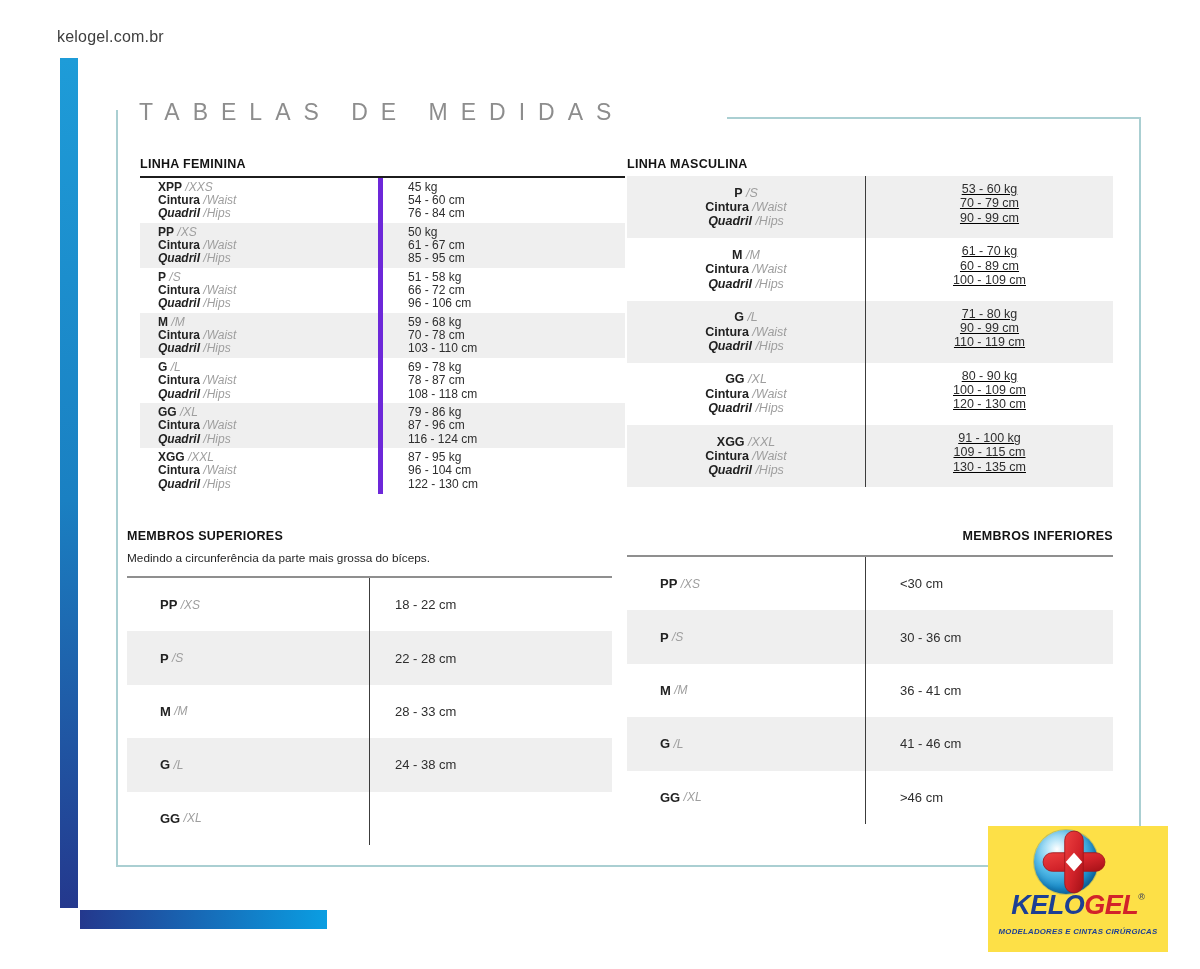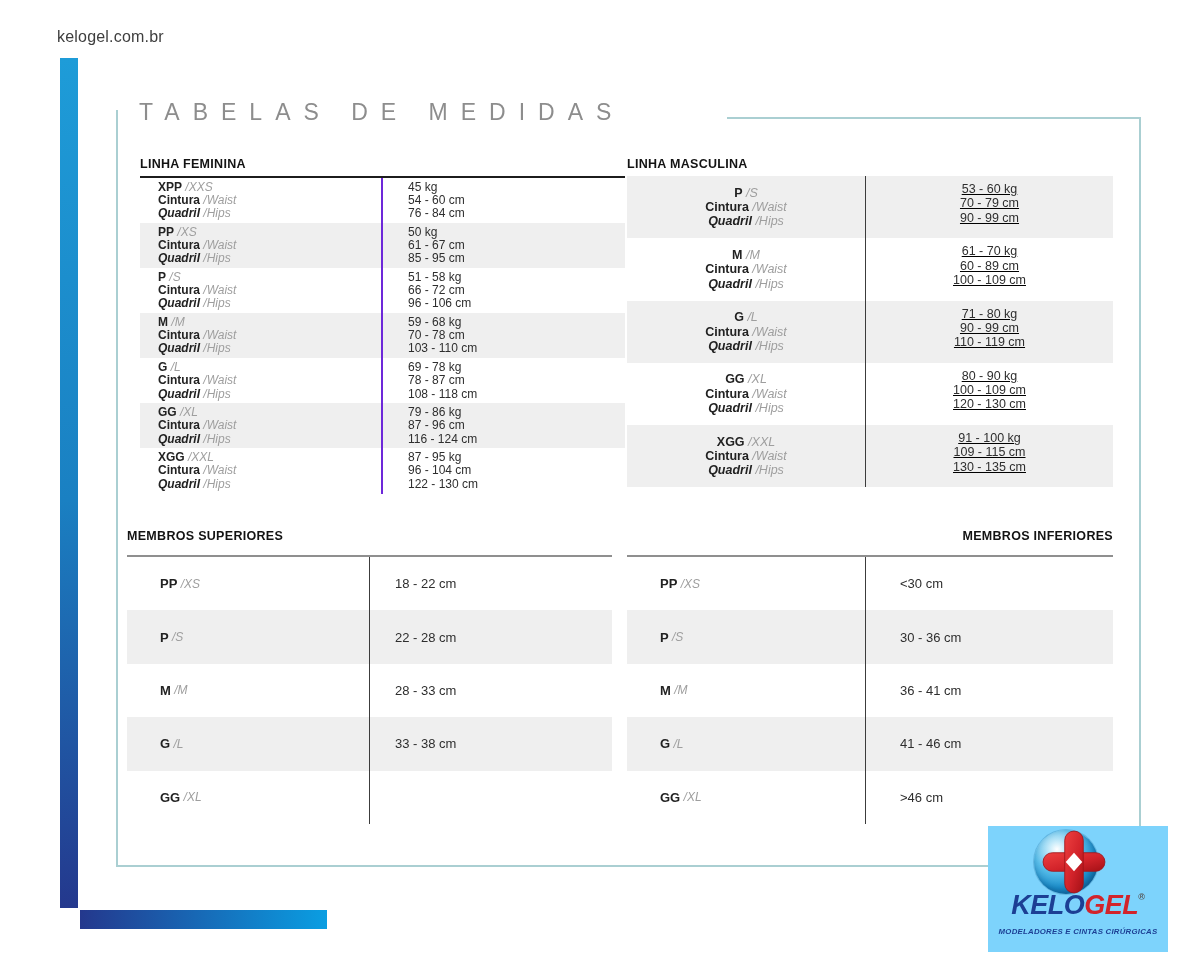--- a/index.html
+++ b/index.html
@@ -40,42 +40,42 @@
   .sec-inf{left:627px;top:529px;width:486px;text-align:right;}
   .sec h2{margin:0;font-size:12.5px;font-weight:700;color:#131313;letter-spacing:.3px;height:15px;}
   .thick-line{height:2px;background:#1c1c1c;margin-top:4px;}
   .limb-sub{font-size:11.8px;color:#1f1f1f;margin-top:7px;height:14px;}
   .limb-line{height:2px;background:#8f8f8f;margin-top:11px;}
   .masc-spacer{height:4px;}
   
   .mrow{display:flex;}
   .mrow.gray{background:var(--row-shade-gray);}
   .ln{font-size:12px;line-height:13.3px;color:#2e2e2e;white-space:nowrap;}
-  .sec-fem .c1{width:243px;box-sizing:border-box;border-right:2px solid #6d28d9;padding:2.6px 0 2.6px 18px;}
+  .sec-fem .c1{width:243px;box-sizing:border-box;border-right:5px solid #6d28d9;padding:2.6px 0 2.6px 18px;}
   .sec-fem .c2{flex:1;padding:2.6px 0 2.6px 25px;}
   .sec-masc .c1{width:239px;box-sizing:border-box;border-right:1px solid #3c3c3c;padding:9.7px 0;text-align:center;}
   .sec-masc .c2{flex:1;padding:6px 0;text-align:center;text-decoration:underline;}
   .sec-masc .ln{font-size:12.5px;line-height:14.3px;}
   .sz{font-weight:700;color:#222;}
   .b{font-weight:700;color:#222;}
   .bi{font-weight:700;font-style:italic;color:#222;}
   .en{font-style:italic;color:#9e9e9e;font-weight:400;}
   
   .lrow{display:flex;height:53.4px;}
   .lrow.gray{background:var(--row-shade-gray);}
   .lrow .c1{box-sizing:border-box;border-right:1px solid #3c3c3c;display:flex;align-items:center;}
   .lrow .c2{flex:1;display:flex;align-items:center;font-size:13px;color:#2e2e2e;}
   .sec-sup .lrow .c1{width:243px;padding-left:33px;}
   .sec-sup .lrow .c2{padding-left:25px;}
   .sec-inf .lrow .c1{width:239px;padding-left:33px;}
   .sec-inf .lrow .c2{padding-left:34px;}
   .lrow .sz{font-size:13px;}
   .lrow .en{font-size:12px;}
   
-  .logo{position:absolute;left:988px;top:826px;width:180px;height:126px;background:#7dd3fc;}
+  .logo{position:absolute;left:988px;top:826px;width:180px;height:126px;background:#fde047;}
   .logo-circle{position:absolute;left:46px;top:4px;width:64px;height:64px;border-radius:50%;
     background:radial-gradient(circle at 36% 30%,#ffffff 0%,#c9ecfa 12%,#58bde9 38%,#1b8ecb 64%,#0d649f 88%,#0a5587 100%);
     box-shadow:inset -2px -3px 6px rgba(0,40,80,.35),0 0 0 1px rgba(10,80,130,.22);}
   .logo-cross{position:absolute;left:53px;top:3px;}
   .logo-word{position:absolute;left:0;right:0;top:64px;text-align:center;
     font-size:27px;font-weight:700;font-style:italic;letter-spacing:-.5px;white-space:nowrap;}
   .logo-word .k1{color:var(--logo-navy);}
   .logo-word .k2{color:var(--logo-red);}
   .logo-word sup{font-size:9px;color:#555;font-style:normal;vertical-align:14px;letter-spacing:0;}
   .logo-tagline{position:absolute;left:0;right:0;top:101px;text-align:center;
@@ -249,20 +249,21 @@
           <div class="ln">91 - 100 kg</div>
           <div class="ln">109 - 115 cm</div>
           <div class="ln">130 - 135 cm</div>
         </div>
       </div>
     </div>
 </section>
 
 <section class="sec sec-sup">
   <h2>MEMBROS SUPERIORES</h2>
+  <div class="limb-sub">Medindo a circunferência da parte mais grossa do bíceps.</div>
   <div class="limb-line"></div>
   <div>
       <div class="lrow">
         <div class="c1">
           <span class="sz">PP</span>
           <span class="en">&nbsp;/XS</span>
         </div>
         <div class="c2">18 - 22 cm</div>
       </div>
       <div class="lrow gray">
@@ -277,21 +278,21 @@
           <span class="sz">M</span>
           <span class="en">&nbsp;/M</span>
         </div>
         <div class="c2">28 - 33 cm</div>
       </div>
       <div class="lrow gray">
         <div class="c1">
           <span class="sz">G</span>
           <span class="en">&nbsp;/L</span>
         </div>
-        <div class="c2">33 - 38 cm</div>
+        <div class="c2">24 - 38 cm</div>
       </div>
       <div class="lrow">
         <div class="c1">
           <span class="sz">GG</span>
           <span class="en">&nbsp;/XL</span>
         </div>
       </div>
     </div>
 </section>
 

